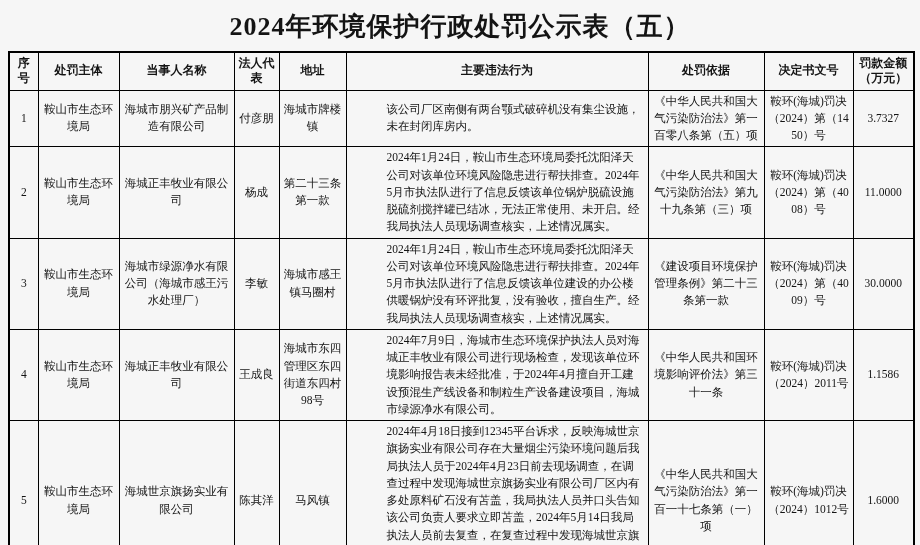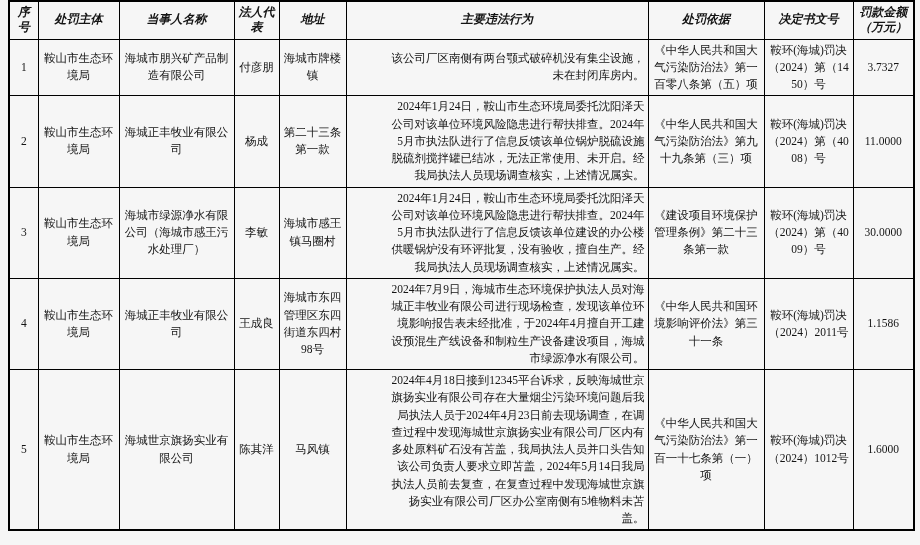--- a/index.html
+++ b/index.html
@@ -34,41 +34,42 @@
     line-height:1.5;
     word-break:break-all;
     overflow:hidden;
   }
   th{
     font-weight:bold;
     font-size:12px;
     padding:2px 2px;
     line-height:1.3;
   }
-  td.left{text-align:right;padding-left:40px;}
-  tr.hrow{height:38px;font-style:italic;}
+  td.left{text-align:left;padding-left:40px;}
+  tr.hrow{height:38px;}
   tr.r1{height:50px;}
   tr.r2{height:84px;}
   tr.r3{height:88px;}
   tr.r4{height:86px;}
   tr.r5{height:138px;}
   col.c-no{width:29px;}
   col.c-auth{width:81px;}
   col.c-party{width:115px;}
   col.c-rep{width:45px;}
   col.c-addr{width:67px;}
   col.c-viol{width:302px;}
   col.c-basis{width:116px;}
   col.c-doc{width:89px;}
   col.c-fine{width:61px;}
 </style>
 </head>
 <body>
 
 <div>
+  <h1 class="page-title">2024年环境保护行政处罚公示表（五）</h1>
 
   <table class="penalty">
     <colgroup>
       <col class="c-no">
         <col class="c-auth">
         <col class="c-party">
         <col class="c-rep">
         <col class="c-addr">
         <col class="c-viol">
         <col class="c-basis">

